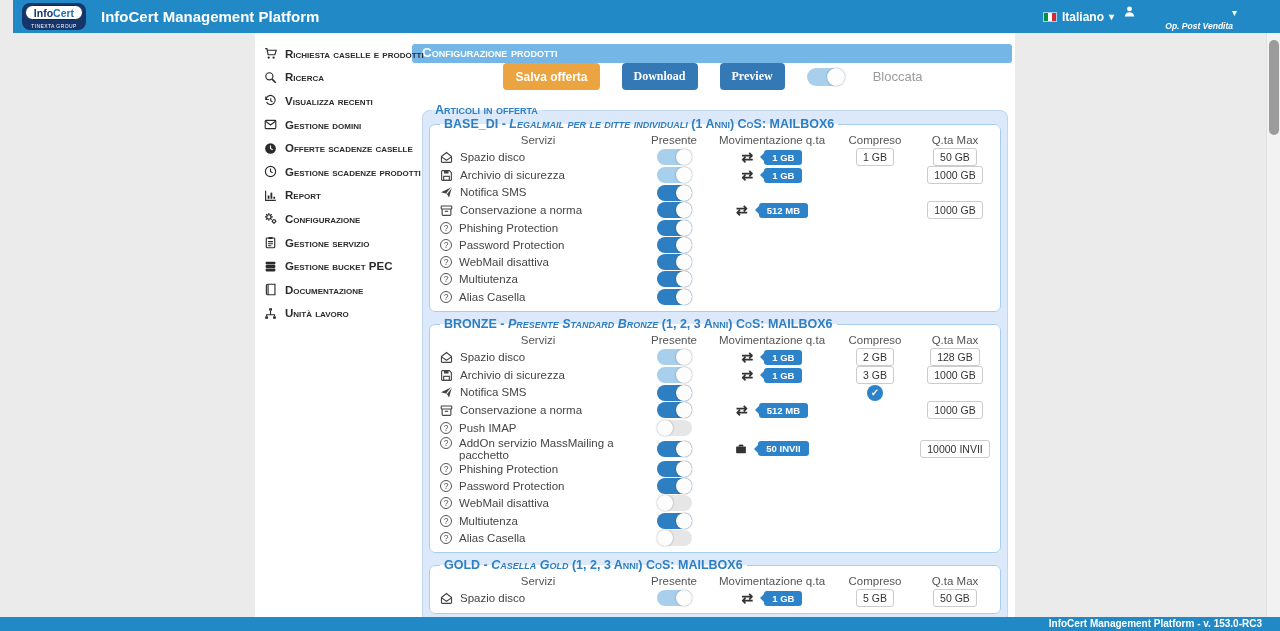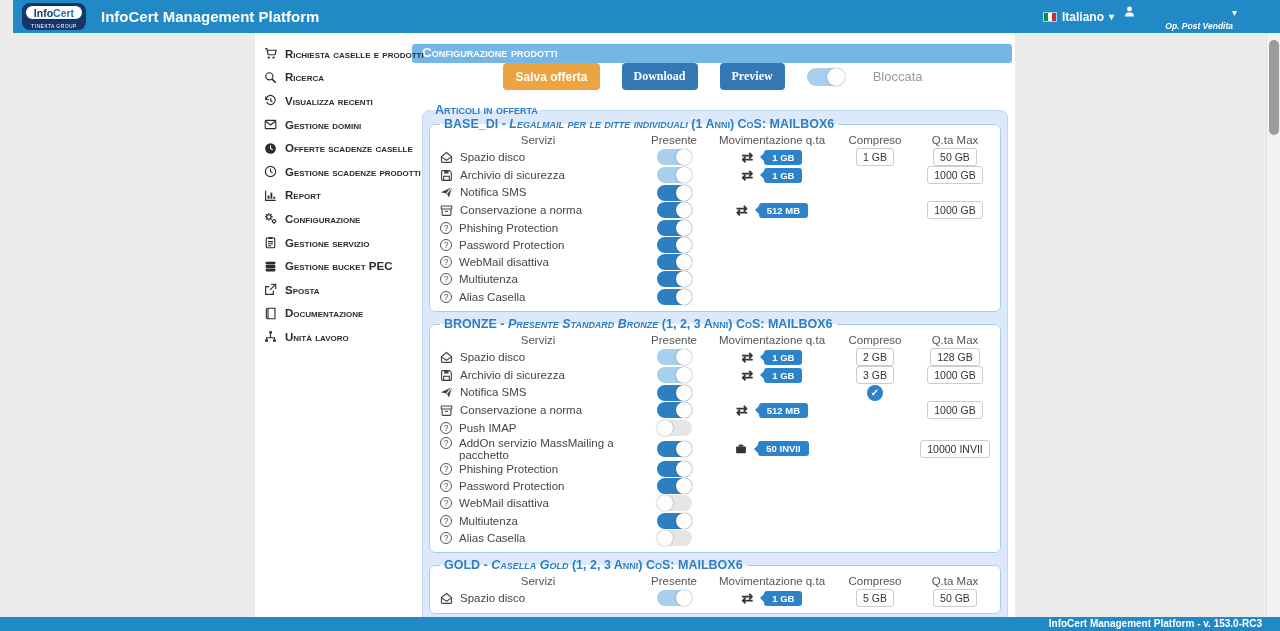--- a/index.html
+++ b/index.html
@@ -198,28 +198,20 @@
     <div class="item">
       <svg class="icon" viewBox="0 0 16 16">
         <rect x="2" y="2" width="12" height="3.4" rx="1" class="f"></rect>
         <rect x="2" y="6.3" width="12" height="3.4" rx="1" class="f"></rect>
         <rect x="2" y="10.6" width="12" height="3.4" rx="1" class="f"></rect>
       </svg>
       <span>Gestione bucket PEC</span>
     </div>
     <div class="item">
       <svg class="icon" viewBox="0 0 16 16">
-        <path d="M11.5 9.5V14H2V4.5h4.5"></path>
-        <path d="M8.5 1.5h6v6"></path>
-        <path d="M14 2L7.5 8.5"></path>
-      </svg>
-      <span>Sposta</span>
-    </div>
-    <div class="item">
-      <svg class="icon" viewBox="0 0 16 16">
         <path d="M4.8 1.5h8.7v13H4.8a1.9 1.9 0 0 1-1.9-1.9V3.4a1.9 1.9 0 0 1 1.9-1.9z"></path>
         <path d="M5 1.5v13"></path>
       </svg>
       <span>Documentazione</span>
     </div>
     <div class="item">
       <svg class="icon" viewBox="0 0 16 16">
         <rect x="6.4" y="1.5" width="3.4" height="3" class="f"></rect>
         <rect x="1.5" y="11.5" width="3.4" height="3" class="f"></rect>
         <rect x="11.2" y="11.5" width="3.4" height="3" class="f"></rect>

